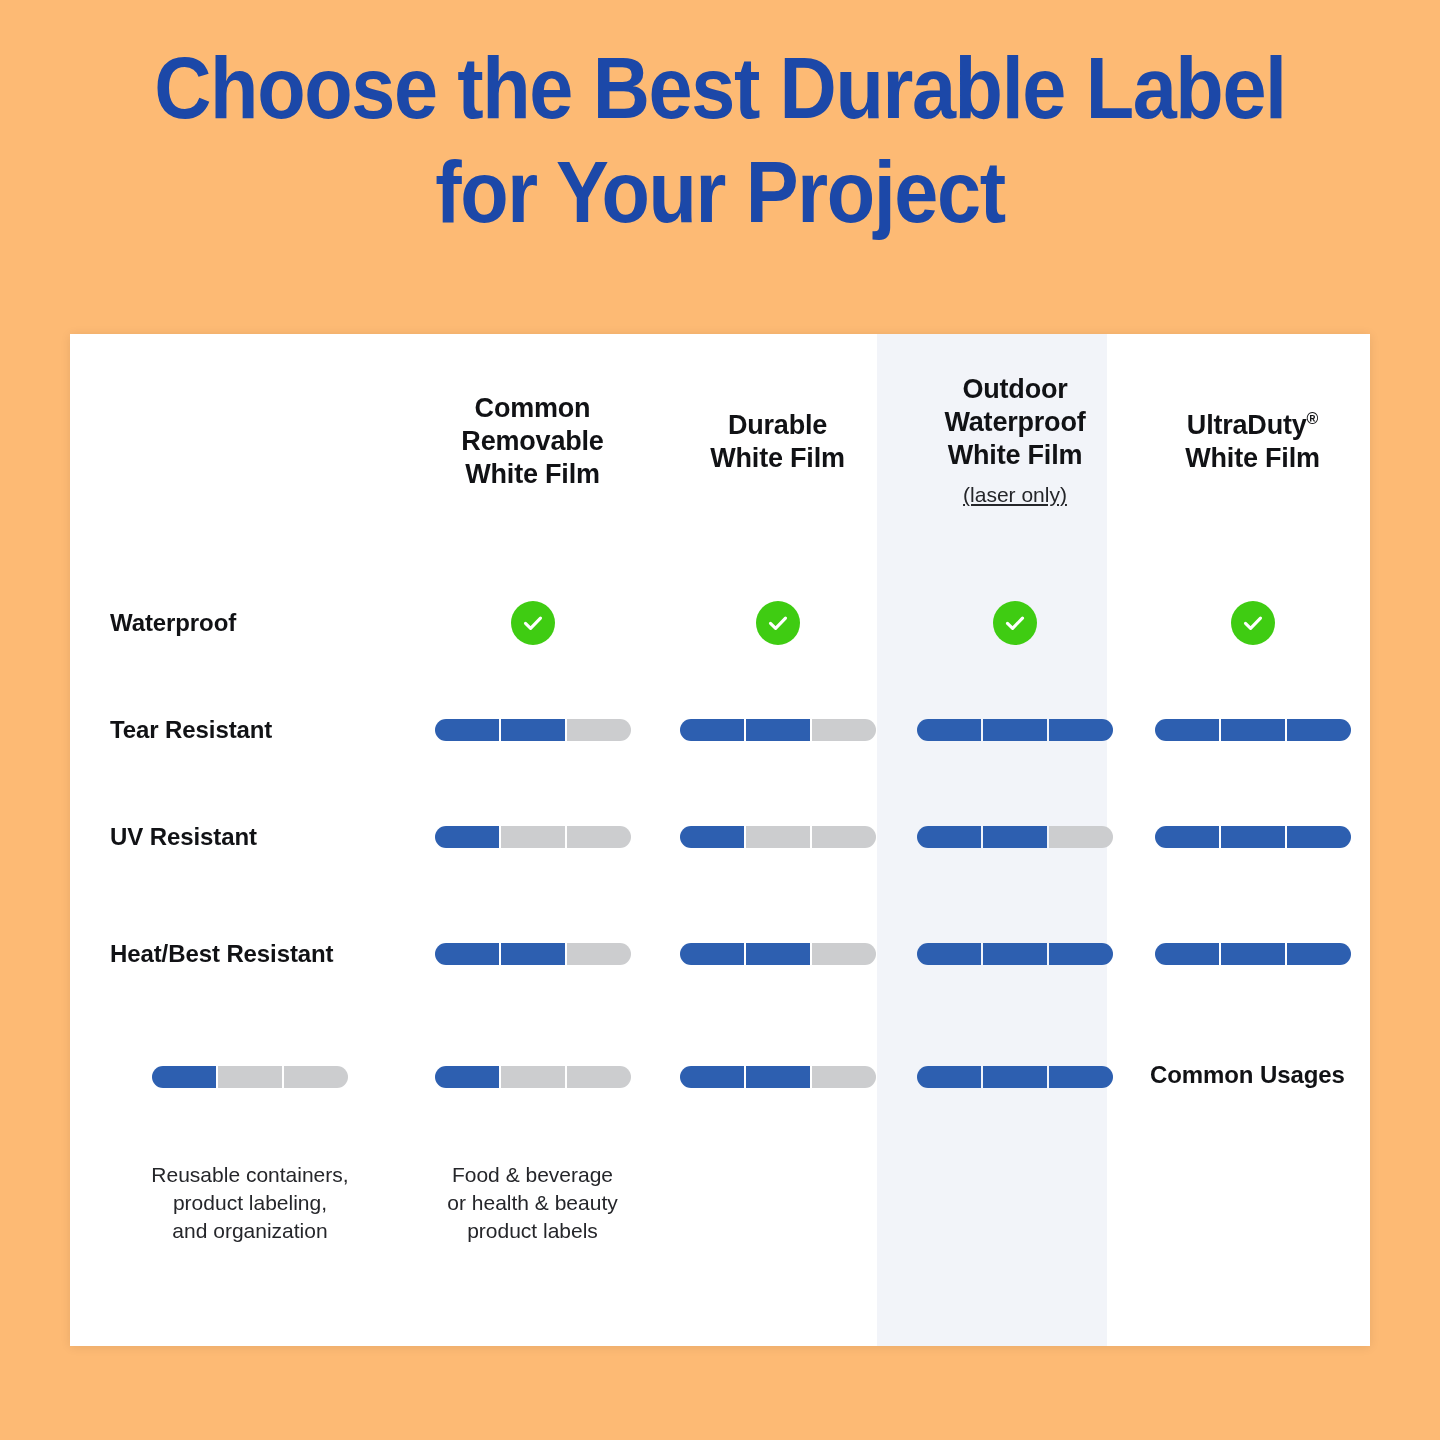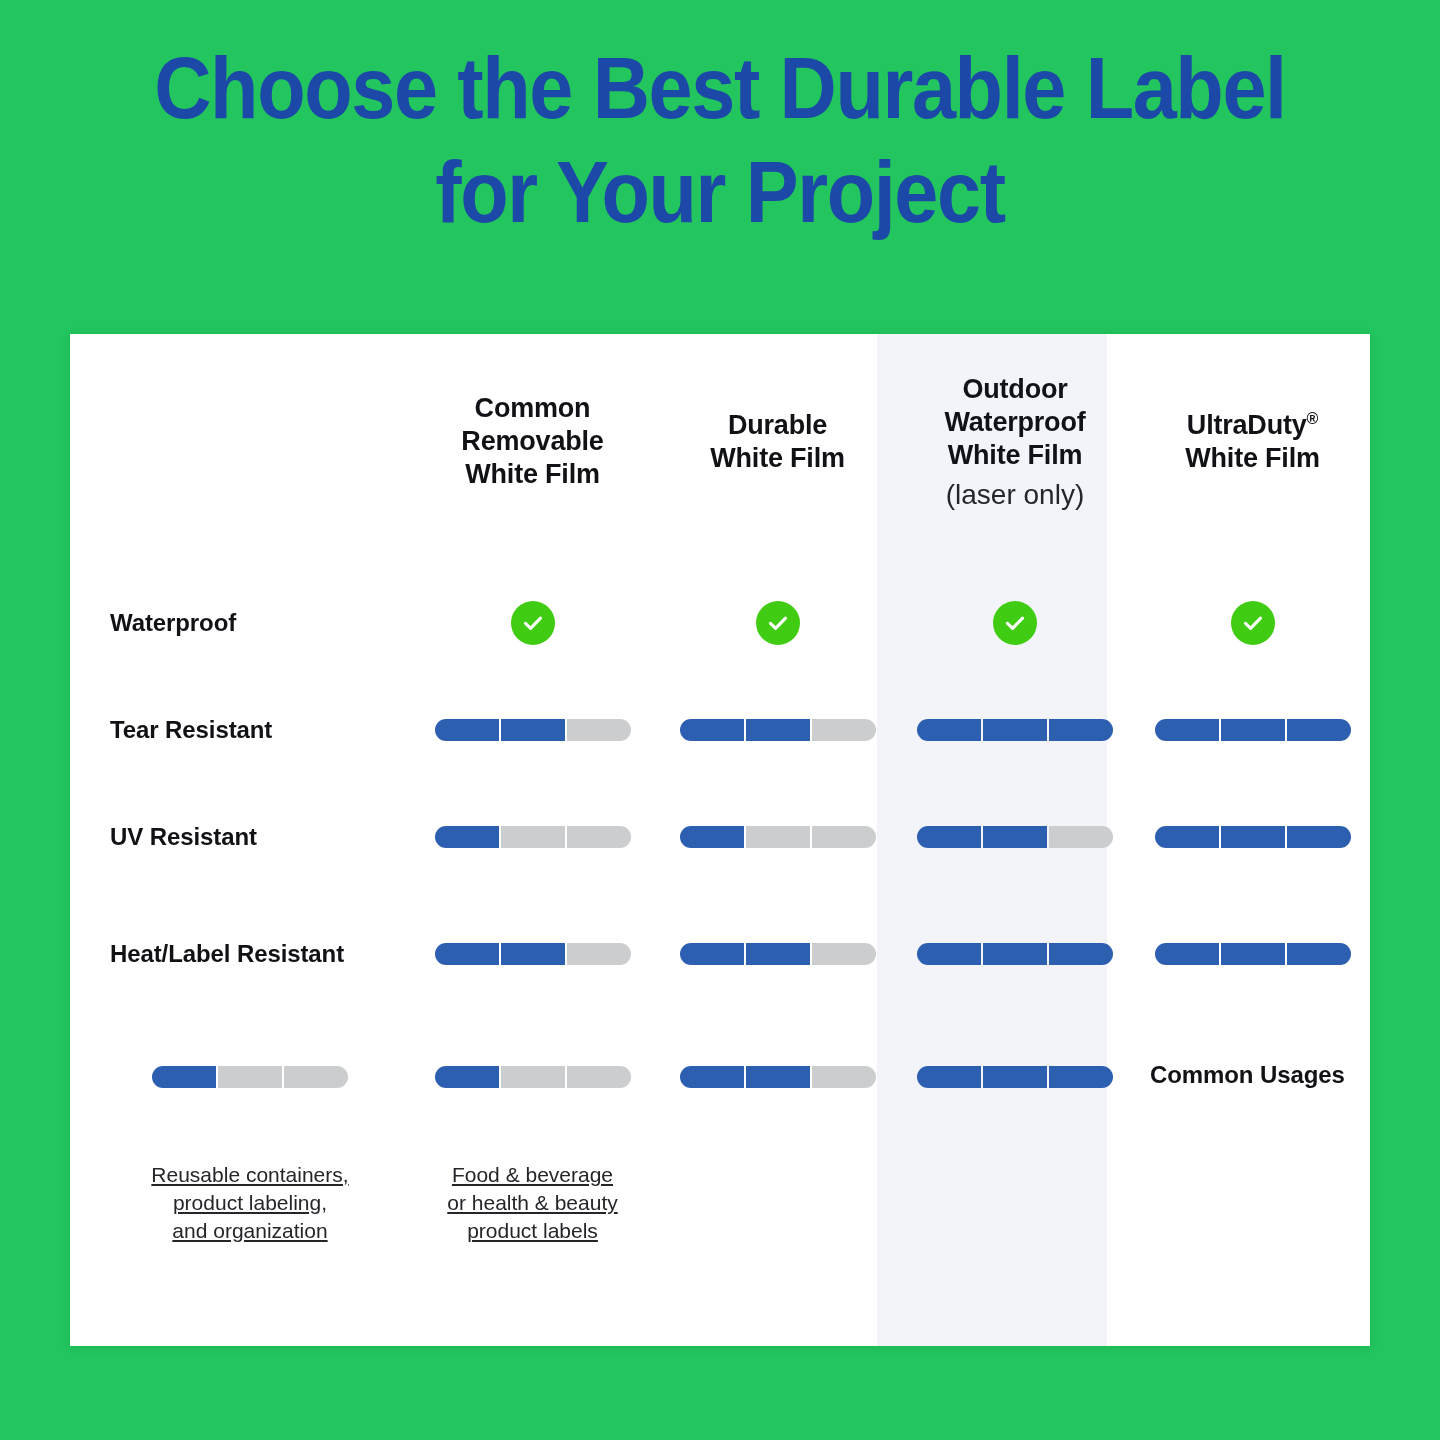--- a/index.html
+++ b/index.html
@@ -9,21 +9,21 @@
     height: 1440px;
     background: #f7f7f8;
     font-family: "Liberation Sans", "DejaVu Sans", sans-serif;
     overflow: hidden;
   }
 
   .page {
     position: relative;
     width: 1440px;
     height: 1440px;
-    background: #22c55e;
+    background: #fdba74;
   }
 
   
   .title-wrap {
     position: absolute;
     top: 36px;
     left: 0;
     width: 1440px;
     text-align: center;
   }
@@ -88,25 +88,26 @@
     font-weight: 600;
     color: #111215;
     letter-spacing: -0.2px;
   }
   .col-head .name sup {
     font-size: 16px;
     vertical-align: super;
     line-height: 0;
   }
   .col-head .sub {
-    font-size: 28px;
+    font-size: 21px;
     line-height: 30px;
     color: #25262a;
     font-weight: 400;
     margin-top: 8px;
+    text-decoration: underline;
   }
 
   
   .row-label {
     justify-content: flex-start;
     padding-left: 20px;
     font-size: 24px;
     font-weight: 700;
     color: #111215;
     letter-spacing: -0.1px;
@@ -144,21 +145,20 @@
   .usage {
     align-items: flex-start;
     padding-top: 22px;
     text-align: center;
     font-size: 21px;
     line-height: 28px;
     color: #25262a;
     font-weight: 400;
     padding-left: 6px;
     padding-right: 6px;
-    text-decoration: underline;
   }
   .usage .u-inner { width: 100%; }
 </style>
 </head>
 <body>
 
 <div class="page">
 
   <div class="title-wrap">
     <div class="title-line">Choose the Best Durable Label</div>
@@ -286,21 +286,21 @@
         </div>
       </div>
       <div class="cell">
         <div class="bar">
           <span class="seg on"></span>
           <span class="seg on"></span>
           <span class="seg on"></span>
         </div>
       </div>
 
-      <div class="cell row-label">Heat/Label Resistant</div>
+      <div class="cell row-label">Heat/Best Resistant</div>
       <div class="cell">
         <div class="bar">
           <span class="seg on"></span>
           <span class="seg on"></span>
           <span class="seg"></span>
         </div>
       </div>
       <div class="cell">
         <div class="bar">
           <span class="seg on"></span>

